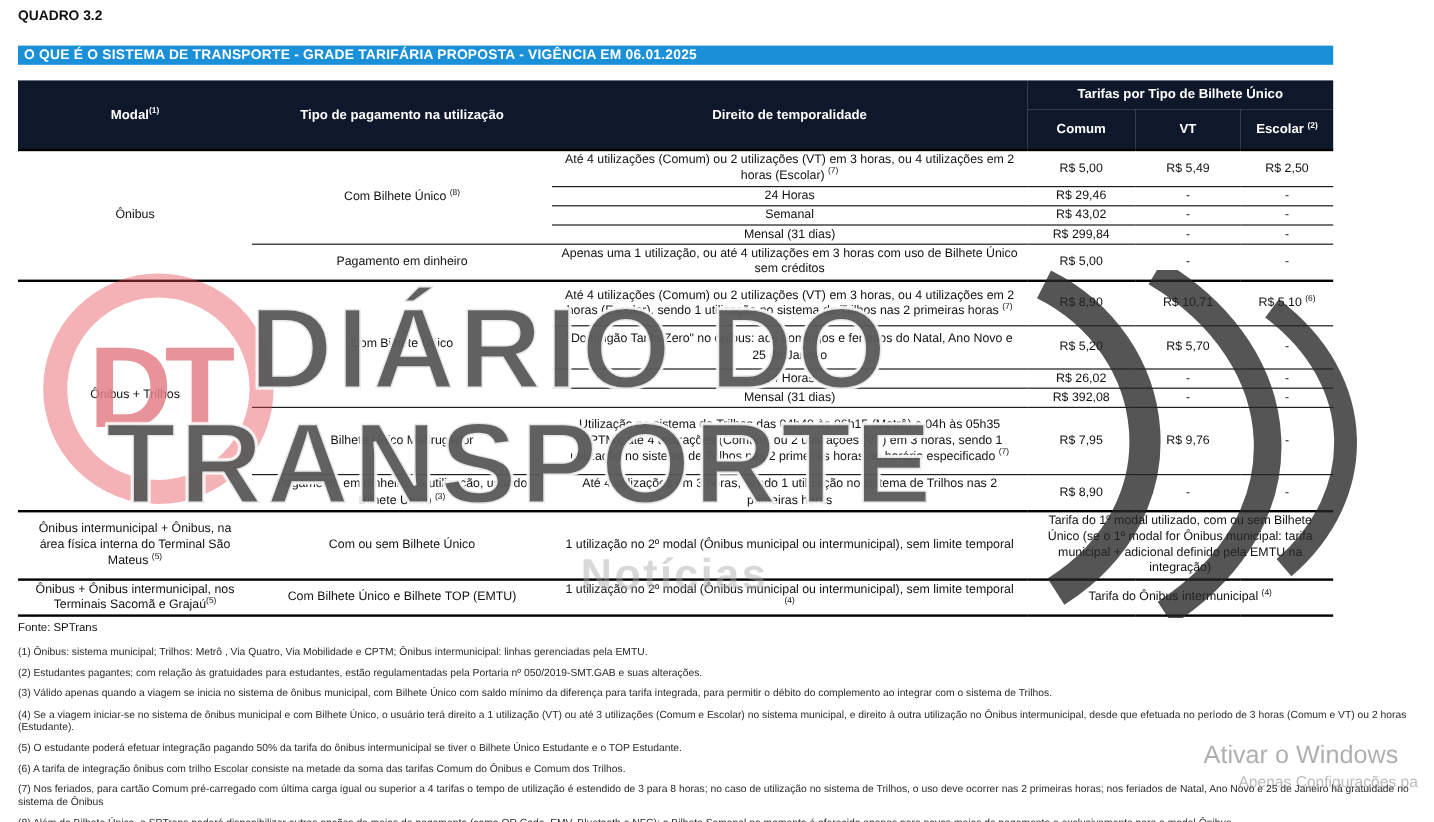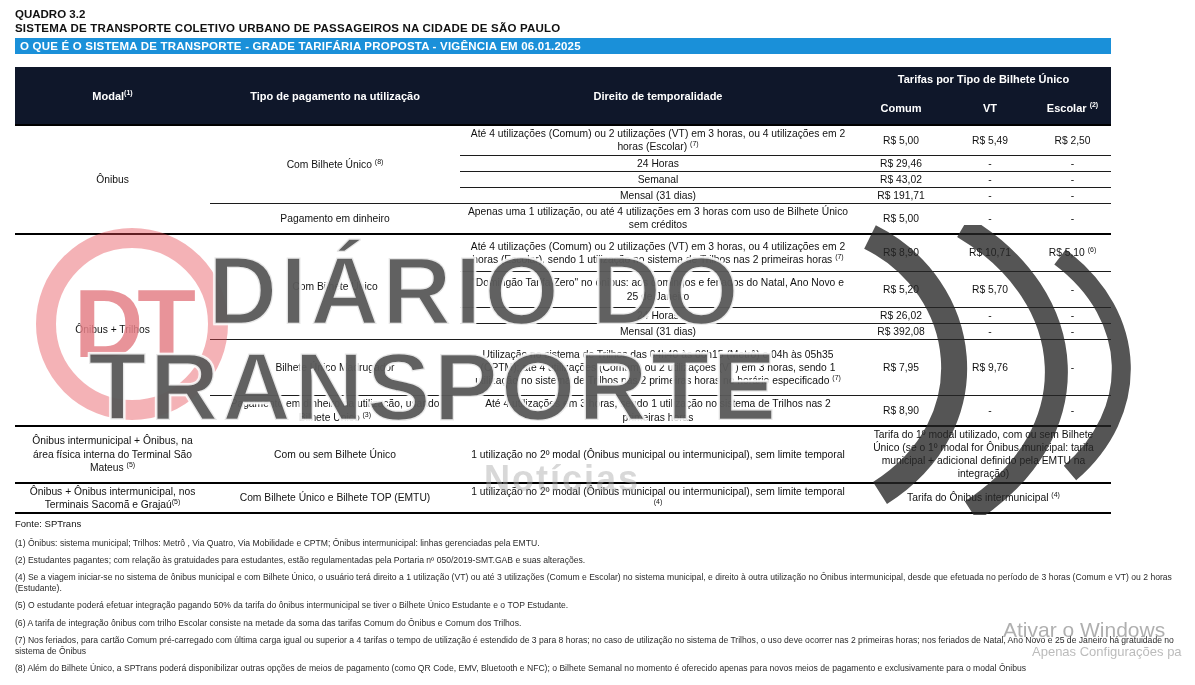--- a/index.html
+++ b/index.html
@@ -2,21 +2,21 @@
 <html><head>
 <meta charset="utf-8">
 <style>
   html,body{margin:0;padding:0;}
   body{
     width:1195px;height:685px;overflow:hidden;background:#fff;position:relative;
     font-family:"Liberation Sans", sans-serif;color:#111;
     -webkit-font-smoothing:antialiased;
   }
   .doc{position:absolute;left:15px;top:6px;width:1096px;}
-  .quadro{font-size:11.5px;font-weight:bold;margin:2px 0 2px 0;}
+  .quadro{font-size:11.5px;font-weight:bold;margin:2px 0 18px 0;}
   .doctitle{font-size:11.5px;font-weight:bold;margin:0 0 4px 0;letter-spacing:.2px;}
   .banner{background:#1a90d9;color:#fff;font-weight:bold;font-size:11.5px;padding:2px 5px;letter-spacing:.2px;}
 
   table.fares{border-collapse:collapse;width:1096px;margin-top:13px;table-layout:fixed;}
   table.fares th{background:#0f172a;color:#fff;font-size:11px;font-weight:bold;padding:2px 4px;}
   th.hb{border-bottom:2.5px solid #000;}
   tbody td{
     font-size:10.3px;text-align:center;vertical-align:middle;
     padding:1px 7px;line-height:1.28;background:transparent;
   }
@@ -54,21 +54,20 @@
   }
   .wm-swoosh{position:absolute;left:845px;top:225px;opacity:.78;}
   .win-act{position:absolute;left:1003px;top:618px;font-size:21px;color:rgba(110,110,110,.55);white-space:nowrap;}
   .win-cfg{position:absolute;left:1032px;top:644px;font-size:13px;color:rgba(120,120,120,.5);white-space:nowrap;}
 </style>
 </head>
 <body>
 
 <div class="doc">
   <div class="quadro">QUADRO 3.2</div>
-  <div class="doctitle">SISTEMA DE TRANSPORTE COLETIVO URBANO DE PASSAGEIROS NA CIDADE DE SÃO PAULO</div>
   <div class="banner">O QUE É O SISTEMA DE TRANSPORTE - GRADE TARIFÁRIA PROPOSTA - VIGÊNCIA EM 06.01.2025</div>
 
   <table class="fares">
     <colgroup>
       <col style="width:195px">
         <col style="width:250px">
         <col style="width:396px">
       <col style="width:90px">
         <col style="width:88px">
         <col style="width:77px">
@@ -102,21 +101,21 @@
         <td class="bb dash">-</td>
       </tr>
       <tr style="height:15px">
         <td class="bb">Semanal</td>
         <td class="bb">R$ 43,02</td>
         <td class="bb dash">-</td>
         <td class="bb dash">-</td>
       </tr>
       <tr style="height:15px">
         <td class="bb">Mensal (31 dias)</td>
-        <td class="bb">R$ 191,71</td>
+        <td class="bb">R$ 299,84</td>
         <td class="bb dash">-</td>
         <td class="bb dash">-</td>
       </tr>
       <tr style="height:30px">
         <td class="bk">Pagamento em dinheiro</td>
         <td class="bk">Apenas uma 1 utilização, ou até 4 utilizações em 3 horas com uso de Bilhete Único sem créditos</td>
         <td class="bk">R$ 5,00</td>
         <td class="bk dash">-</td>
         <td class="bk dash">-</td>
       </tr>
@@ -175,20 +174,21 @@
         <td class="bk" colspan="3"><span>Tarifa do Ônibus intermunicipal</span> <sup class="fn">(4)</sup></td>
       </tr>
     </tbody>
   </table>
 
   <div class="source">Fonte: SPTrans</div>
 
   <div class="fnotes">
     <p>(1) Ônibus: sistema municipal; Trilhos: Metrô , Via Quatro, Via Mobilidade e CPTM; Ônibus intermunicipal: linhas gerenciadas pela EMTU.</p>
     <p>(2) Estudantes pagantes; com relação às gratuidades para estudantes, estão regulamentadas pela Portaria nº 050/2019-SMT.GAB e suas alterações.</p>
+    <p>(3) Válido apenas quando a viagem se inicia no sistema de ônibus municipal, com Bilhete Único com saldo mínimo da diferença para tarifa integrada,  para permitir o débito do complemento ao integrar com o sistema de Trilhos.</p>
     <p>(4) Se a viagem iniciar-se no sistema de ônibus municipal e com Bilhete Único, o usuário terá direito a 1 utilização (VT) ou até 3 utilizações (Comum e Escolar) no sistema municipal, e direito à outra utilização no Ônibus intermunicipal, desde que efetuada no período de 3 horas (Comum e VT) ou 2 horas (Estudante).</p>
     <p>(5) O estudante poderá efetuar integração pagando 50% da tarifa do ônibus intermunicipal se tiver o Bilhete Único Estudante e o TOP Estudante.</p>
     <p>(6) A tarifa de integração ônibus com trilho Escolar consiste na metade da soma das tarifas Comum do Ônibus e Comum dos Trilhos.</p>
     <p>(7) Nos feriados,  para cartão Comum pré-carregado com última carga igual ou superior a 4 tarifas o tempo de utilização é estendido de 3 para 8 horas; no caso de utilização no sistema de Trilhos, o uso deve ocorrer nas 2 primeiras horas; nos feriados de Natal, Ano Novo e 25 de Janeiro há gratuidade no sistema de Ônibus</p>
     <p>(8) Além do Bilhete Único, a SPTrans poderá disponibilizar outras opções de meios de pagamento (como QR Code, EMV, Bluetooth e NFC); o Bilhete Semanal no momento é oferecido apenas para novos meios de pagamento e exclusivamente para o modal Ônibus</p>
   </div>
 </div>
 
 <div class="wm">
   <div class="wm-ring">

